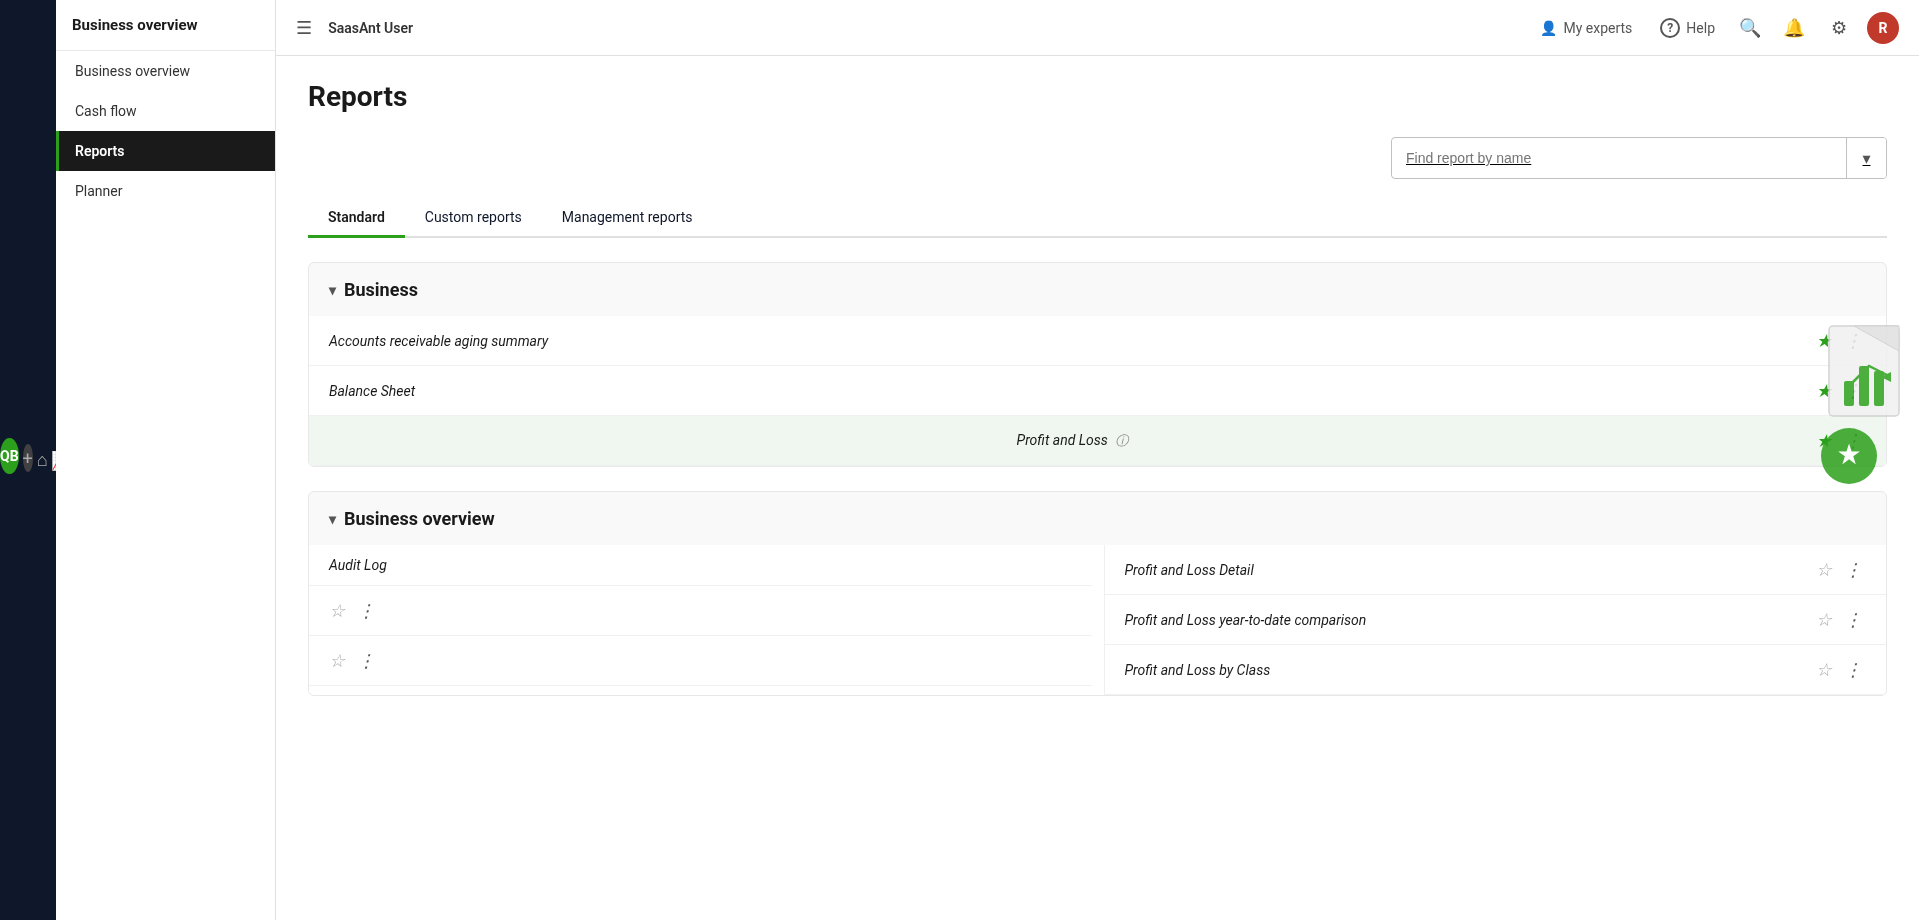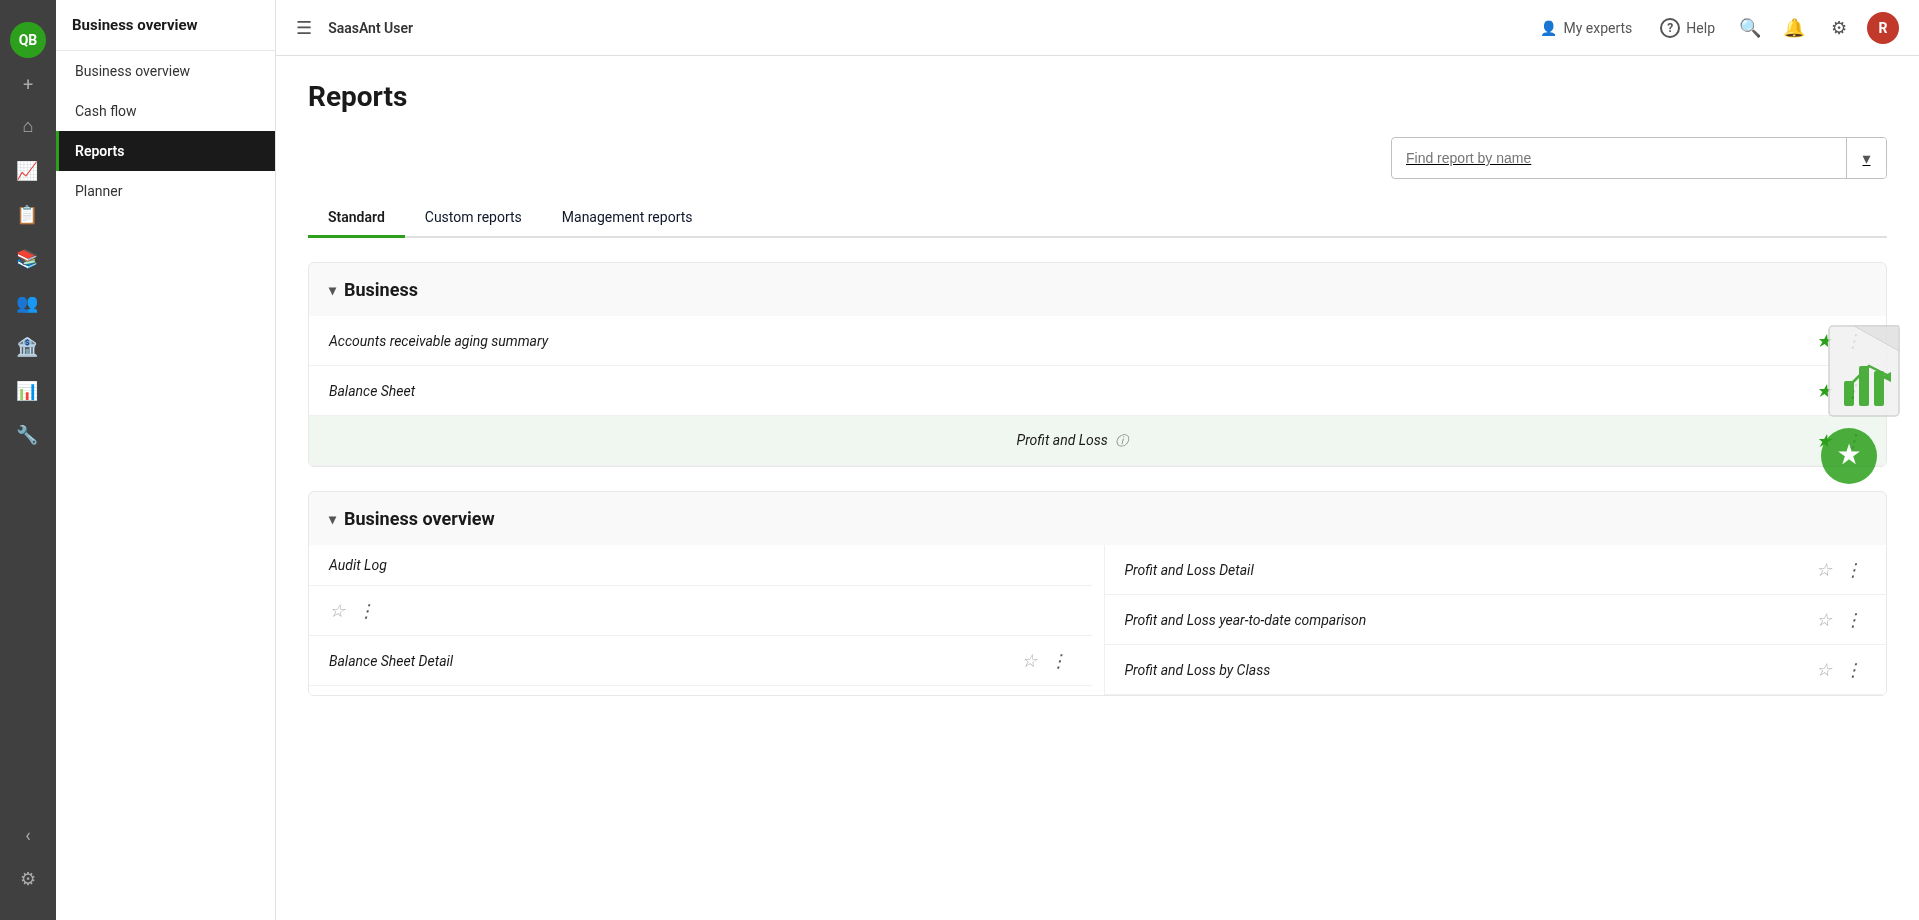--- a/index.html
+++ b/index.html
@@ -1,25 +1,24 @@
 <!DOCTYPE html>
 <html><head>
   <meta charset="utf-8">
   <style>
     * { box-sizing: border-box; margin: 0; padding: 0; }
     body { font-family: -apple-system, BlinkMacSystemFont, 'Segoe UI', Roboto, sans-serif; display: flex; height: 920px; overflow: hidden; background: #f4f4f4; }
 
     
     .icon-rail {
       width: 56px;
-      background: #404040;
-      display: flex;
-      flex-direction: column;
+      background: #0f172a;
+      display: flex;
       align-items: center;
-      padding: 22px 0;
+      padding: 8px 0;
       gap: 4px;
       flex-shrink: 0;
     }
     .icon-rail .qb-logo {
       width: 36px; height: 36px;
       background: #2ca01c;
       border-radius: 50%;
       display: flex; align-items: center; justify-content: center;
       color: white; font-weight: bold; font-size: 14px;
       margin-bottom: 8px;
@@ -361,21 +360,20 @@
         <div class="report-columns">
           <div class="report-list">
             <div class="report-item">
               <span class="report-item-name">Audit Log</span>
             </div>
             <div class="report-item">
               <span class="star-icon empty">☆</span>
               <span class="more-icon">⋮</span>
             </div>
             <div class="report-item">
-              <span class="report-item-name">Balance Sheet Detail</span>
               <span class="star-icon empty">☆</span>
               <span class="more-icon">⋮</span>
             </div>
           </div>
           <div class="report-list" style="border-left: 1px solid #f0f0f0;">
             <div class="report-item">
               <span class="report-item-name">Profit and Loss Detail</span>
               <span class="star-icon empty">☆</span>
               <span class="more-icon">⋮</span>
             </div>

